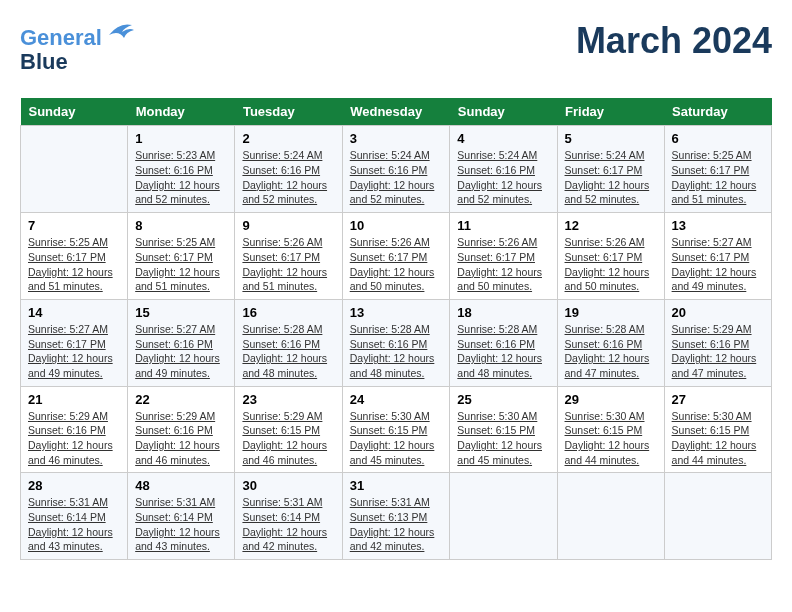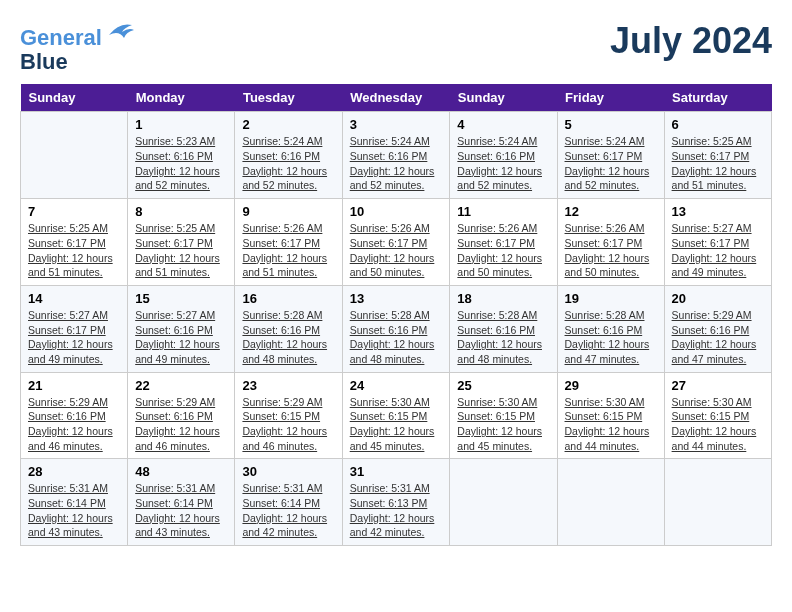--- a/index.html
+++ b/index.html
@@ -7,21 +7,21 @@
       font-family: Arial, sans-serif;
       background: #fff;
       width: 792px;
       min-height: 612px;
       padding: 20px;
     }
     .header {
       display: flex;
       justify-content: space-between;
       align-items: flex-start;
-      margin-bottom: 10px;
+      margin-bottom: 24px;
     }
     .logo {
       display: flex;
       align-items: center;
     }
     .logo-text {
       font-size: 22px;
       font-weight: bold;
       color: #1a3a5c;
       line-height: 1.1;
@@ -45,21 +45,21 @@
     .subtitle {
       font-size: 16px;
       color: #333;
     }
     table {
       width: 100%;
       border-collapse: collapse;
       font-size: 11px;
     }
     thead tr th {
-      background-color: #4c1d95;
+      background-color: #15803d;
       color: #fff;
       padding: 6px 8px;
       text-align: left;
       font-size: 13px;
       font-weight: bold;
     }
     tbody tr td {
       border: 1px solid #ccc;
       padding: 5px 7px;
       vertical-align: top;
@@ -94,21 +94,21 @@
   <div class="logo">
     <div>
       <div class="logo-text">
         <span>General</span><svg class="logo-bird" viewBox="0 0 30 25">
           <path d="M5 15 Q15 2 28 5 Q20 8 18 12 Q25 7 30 10 Q22 12 20 18 Q15 10 5 15Z" fill="#4a90d9"></path>
         </svg><br><span style="color:#1a3a5c">Blue</span>
       </div>
     </div>
   </div>
   <div class="title-section">
-    <div class="main-title">July 2024</div>
+    <div class="main-title">March 2024</div>
   </div>
 </div>
 
 <table>
   <thead>
     <tr id="header-row">
         <th>Sunday</th>
         <th>Monday</th>
         <th>Tuesday</th>
         <th>Wednesday</th>

